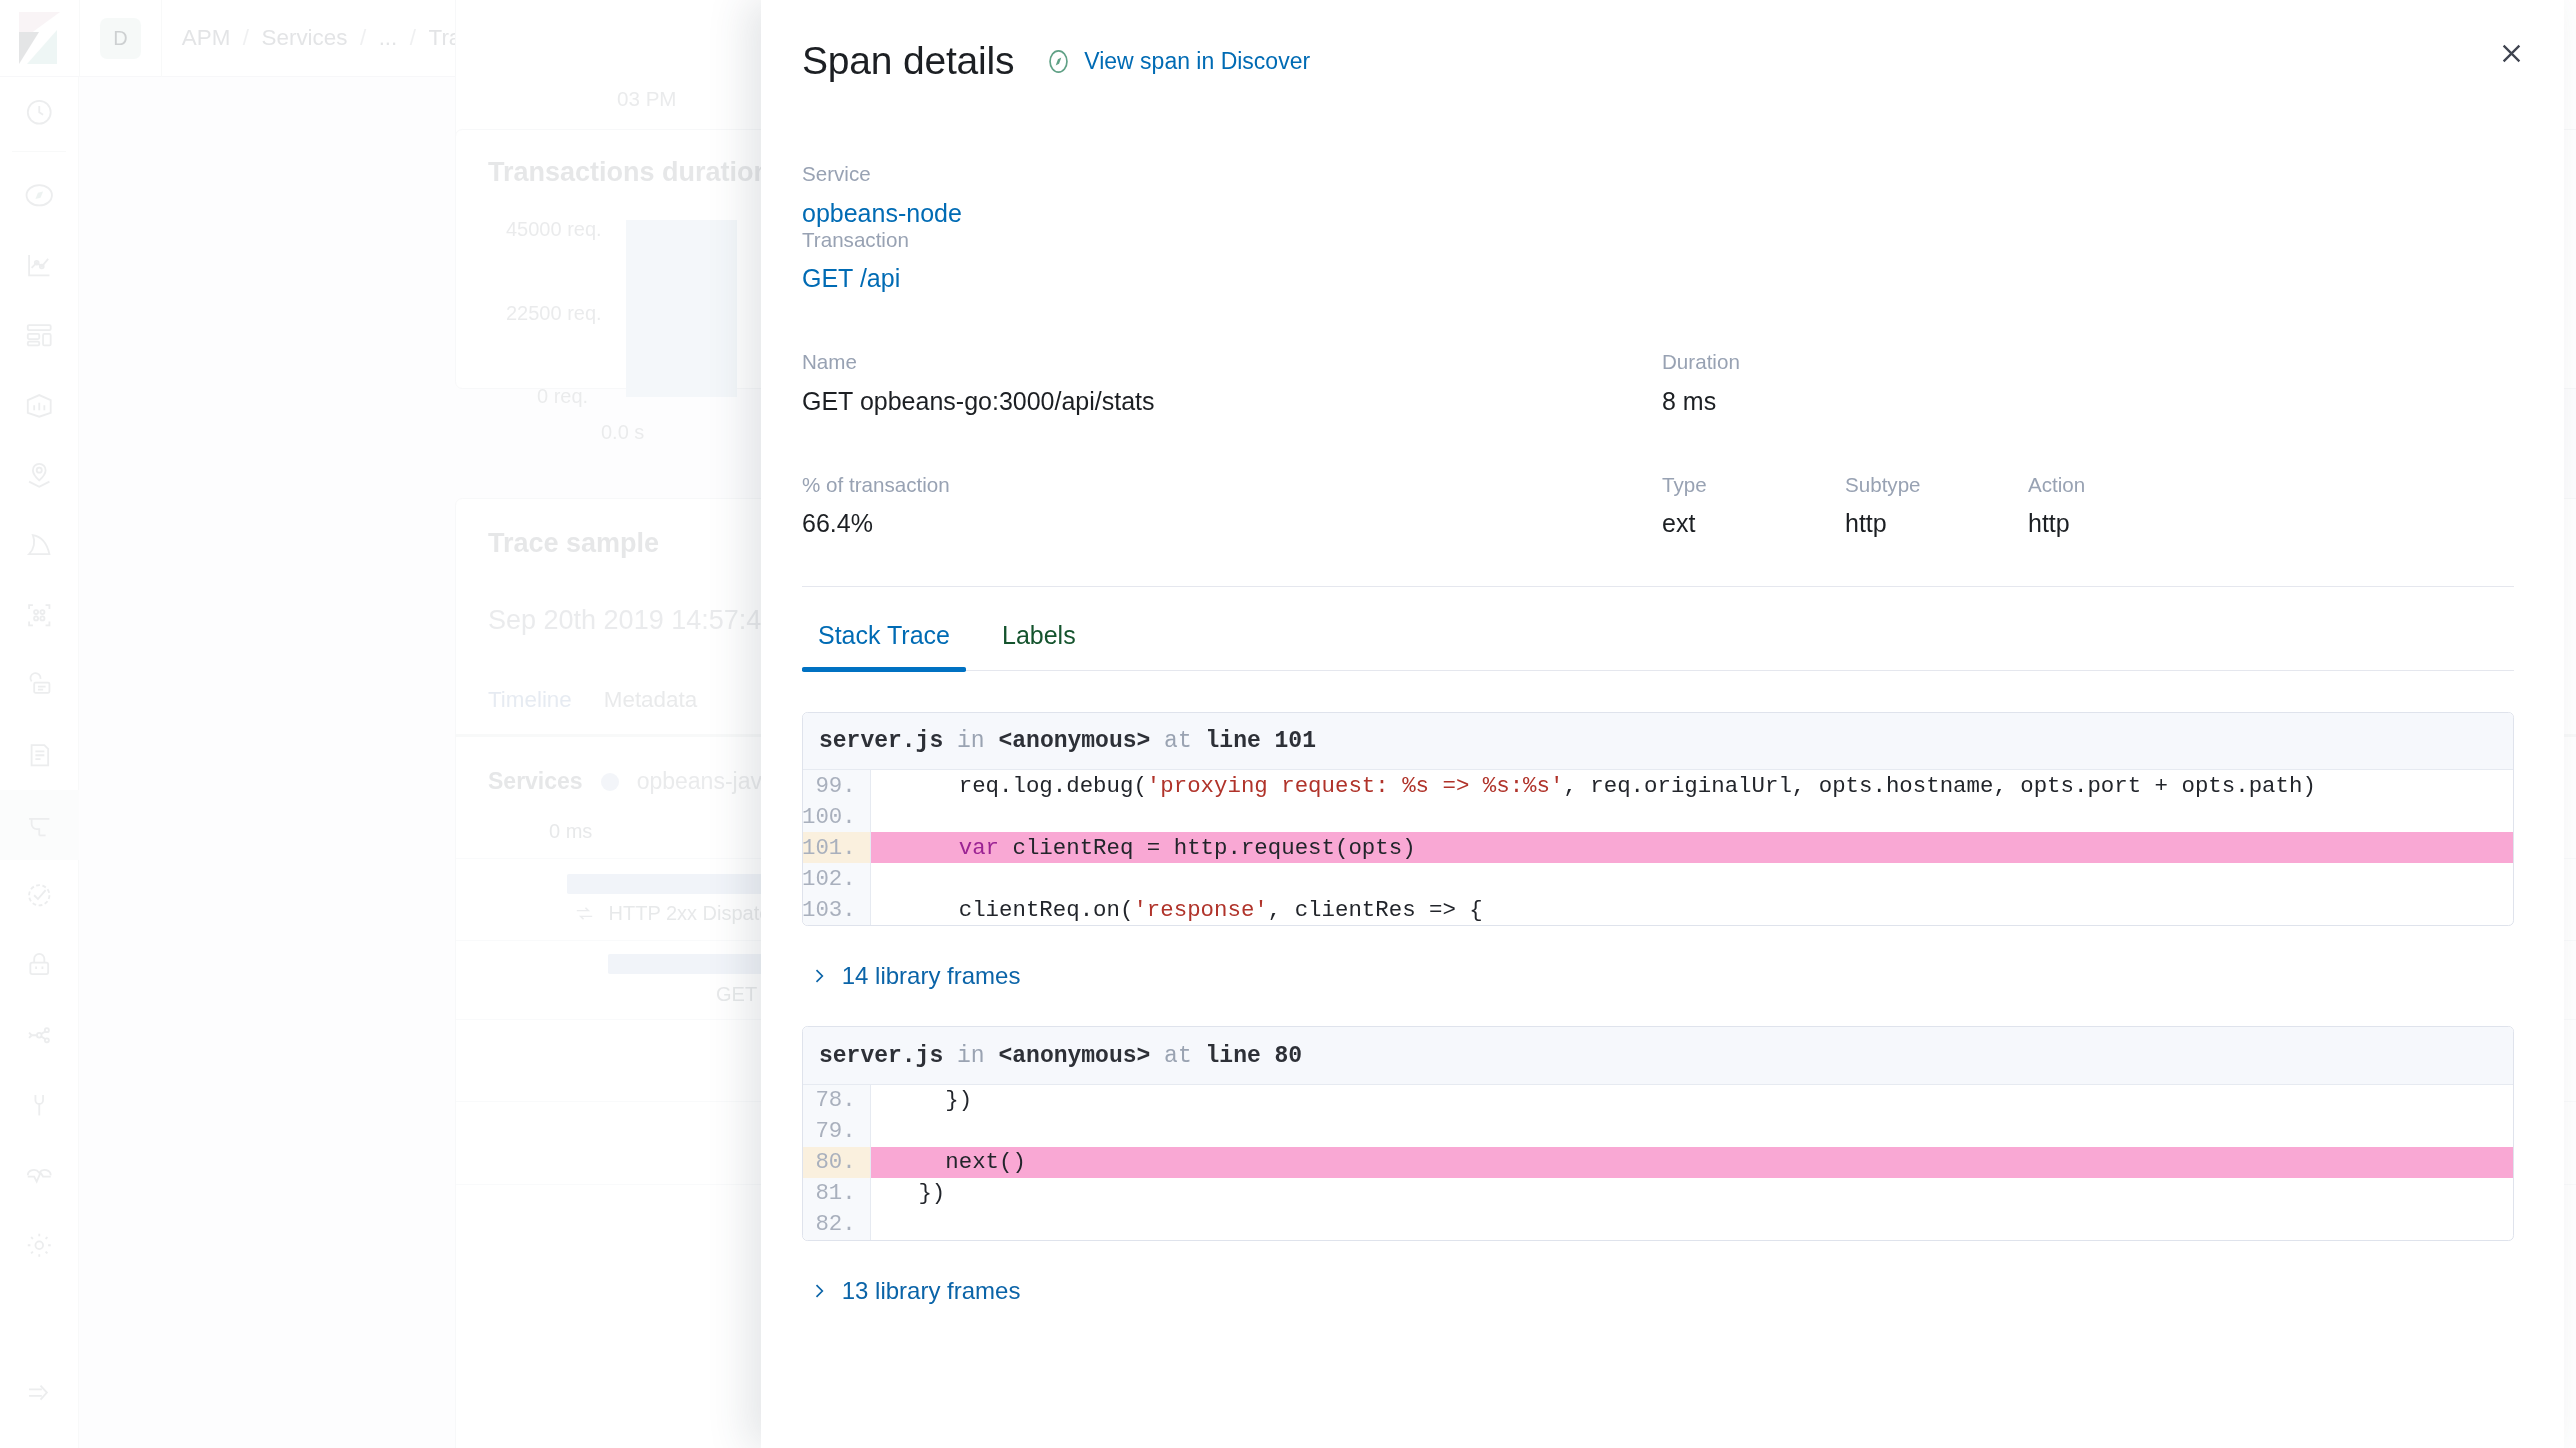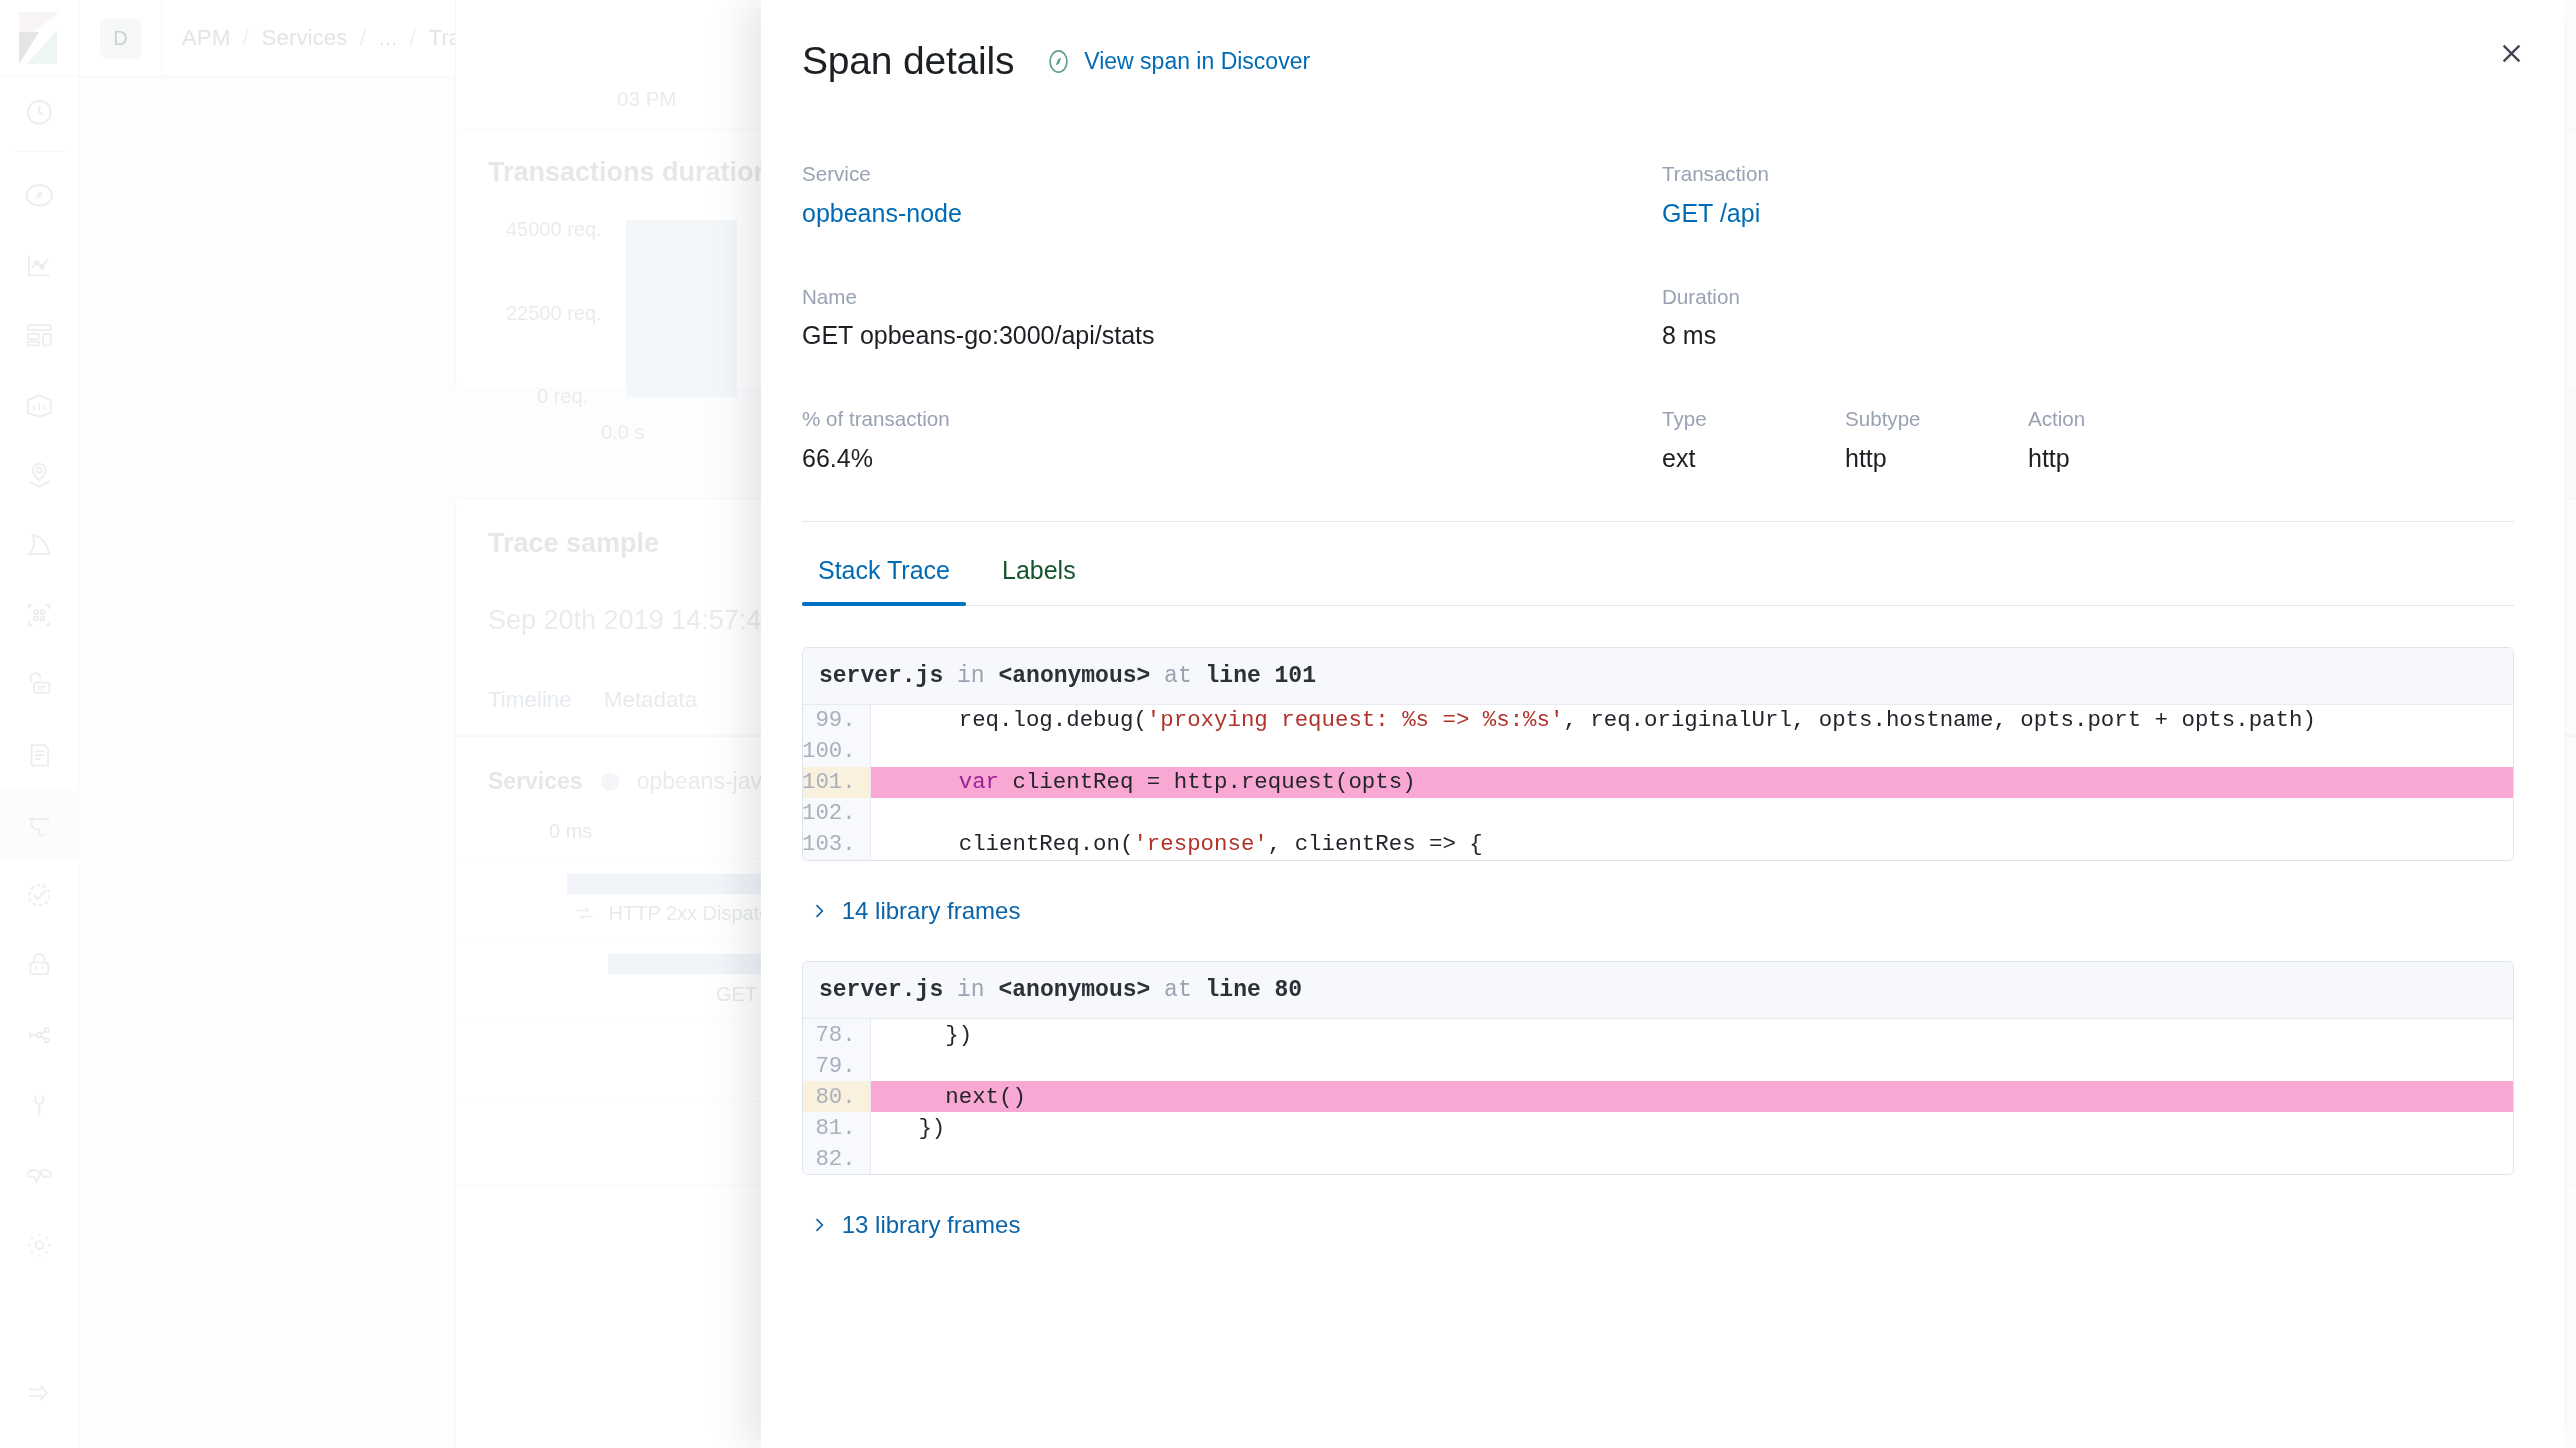--- a/index.html
+++ b/index.html
@@ -387,21 +387,21 @@
       </div>
       <div class="fly-close">
         <svg width="27" height="27" viewBox="0 0 24 24" fill="none" stroke="currentColor" stroke-width="2">
           <path d="M5 5l14 14M19 5L5 19"></path>
           </svg>
       </div>
     </div>
 
     <div class="fly-body">
 
-      <div class="meta-row" style="padding-top:79px;padding-bottom:0;">
+      <div class="meta-row" style="padding-top:79px;padding-bottom:0;flex-direction:column;">
         <div class="meta-block col-a">
           <span class="meta-label">Service</span>
           <span class="meta-value link">opbeans-node</span>
         </div>
         <div class="meta-block">
           <span class="meta-label">Transaction</span>
           <span class="meta-value link">GET /api</span>
         </div>
       </div>
 

